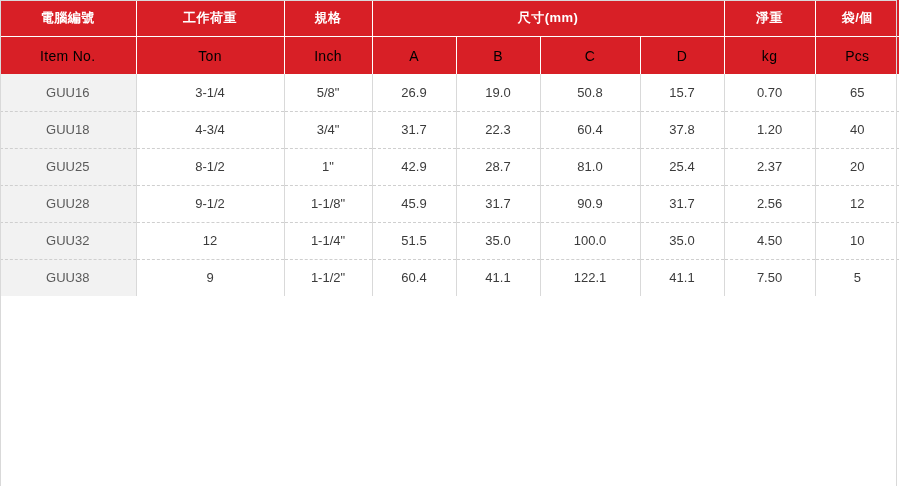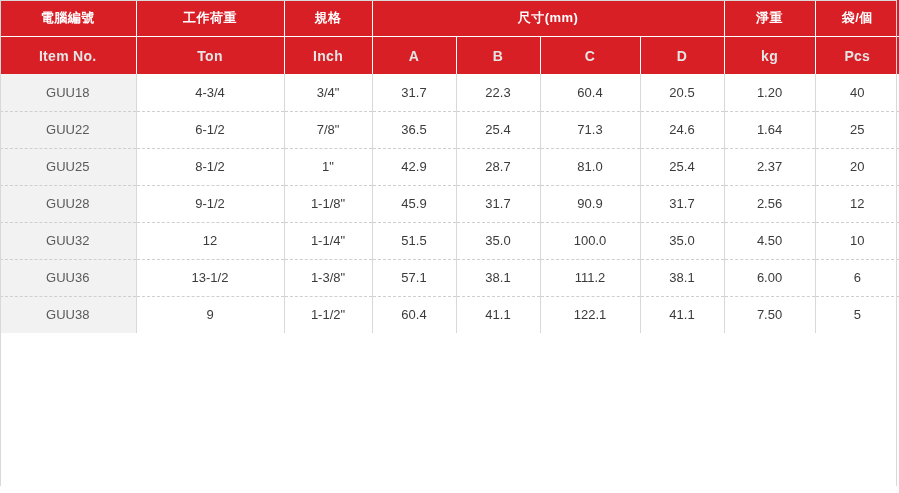--- a/index.html
+++ b/index.html
@@ -35,24 +35,24 @@
     color: #ffffff;
     height: 36px;
     font-size: 13px;
     font-weight: bold;
     border-right: 1px solid #ffffff;
     border-bottom: 1px solid #ffffff;
     letter-spacing: 0.5px;
   }
   thead tr.head-row-2 th {
     background: #d81f26;
-    color: #e5e5e5;
+    color: #000000;
     height: 37px;
     font-size: 14px;
-    font-weight: bold;
+    font-weight: normal;
     border-right: 1px solid #ffffff;
     letter-spacing: 0.3px;
   }
   thead tr.head-row-1 th:last-child,
   thead tr.head-row-2 th:last-child {
     border-right: none;
   }
   
   tbody tr {
     height: 37px;
@@ -130,40 +130,40 @@
         <th>A</th>
         <th>B</th>
         <th>C</th>
         <th>D</th>
         <th>kg</th>
         <th>Pcs</th>
       </tr>
     </thead>
     <tbody>
       <tr>
+        <td class="item-col">GUU16</td>
+        <td>3-1/4</td>
+        <td>5/8"</td>
+        <td>26.9</td>
+        <td>19.0</td>
+        <td>50.8</td>
+        <td>15.7</td>
+        <td>0.70</td>
+        <td>65</td>
+      </tr>
+      <tr>
         <td class="item-col">GUU18</td>
         <td>4-3/4</td>
         <td>3/4"</td>
         <td>31.7</td>
         <td>22.3</td>
         <td>60.4</td>
-        <td>20.5</td>
+        <td>37.8</td>
         <td>1.20</td>
         <td>40</td>
-      </tr>
-      <tr>
-        <td class="item-col">GUU22</td>
-        <td>6-1/2</td>
-        <td>7/8"</td>
-        <td>36.5</td>
-        <td>25.4</td>
-        <td>71.3</td>
-        <td>24.6</td>
-        <td>1.64</td>
-        <td>25</td>
       </tr>
       <tr>
         <td class="item-col">GUU25</td>
         <td>8-1/2</td>
         <td>1"</td>
         <td>42.9</td>
         <td>28.7</td>
         <td>81.0</td>
         <td>25.4</td>
         <td>2.37</td>
@@ -185,31 +185,20 @@
         <td>12</td>
         <td>1-1/4"</td>
         <td>51.5</td>
         <td>35.0</td>
         <td>100.0</td>
         <td>35.0</td>
         <td>4.50</td>
         <td>10</td>
       </tr>
       <tr>
-        <td class="item-col">GUU36</td>
-        <td>13-1/2</td>
-        <td>1-3/8"</td>
-        <td>57.1</td>
-        <td>38.1</td>
-        <td>111.2</td>
-        <td>38.1</td>
-        <td>6.00</td>
-        <td>6</td>
-      </tr>
-      <tr>
         <td class="item-col">GUU38</td>
         <td>9</td>
         <td>1-1/2"</td>
         <td>60.4</td>
         <td>41.1</td>
         <td>122.1</td>
         <td>41.1</td>
         <td>7.50</td>
         <td>5</td>
       </tr>

